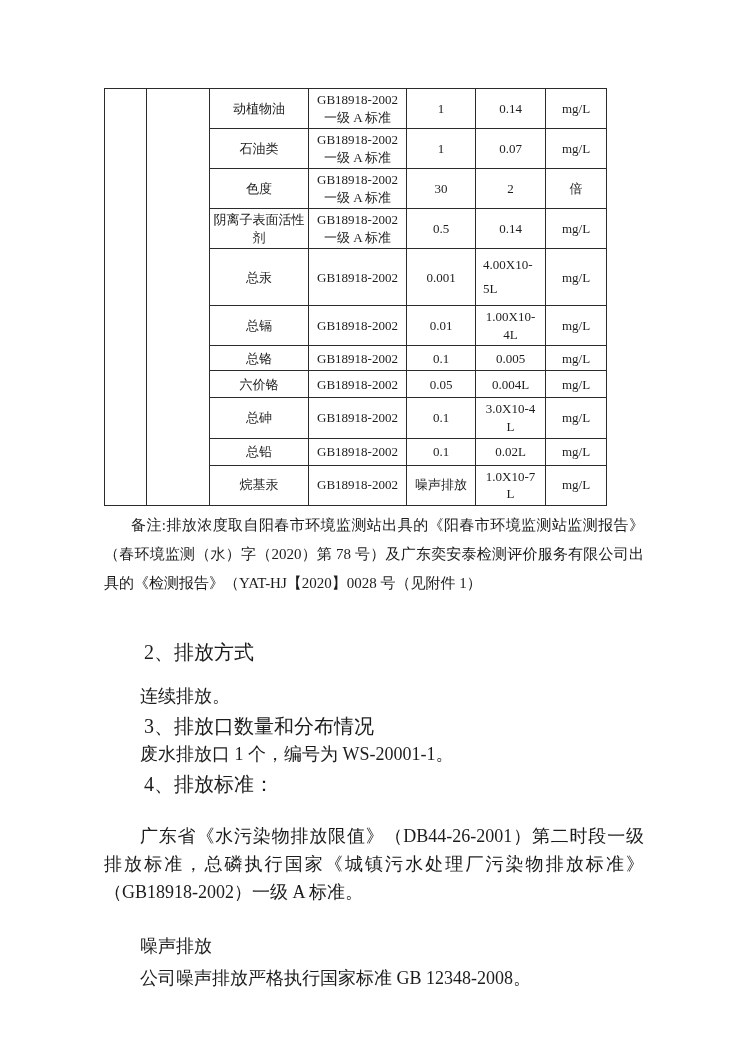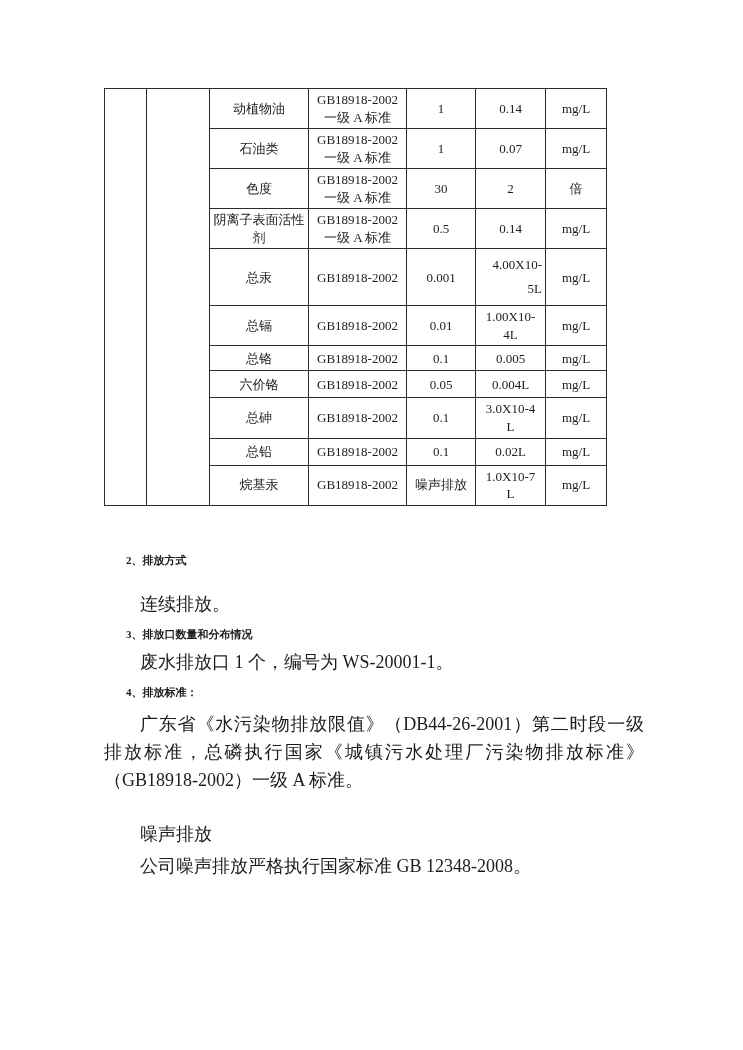--- a/index.html
+++ b/index.html
@@ -40,49 +40,49 @@
   table.wq tr:nth-child(4){height:36px;}
   table.wq tr:nth-child(5){height:57px;}
   table.wq tr:nth-child(6){height:38px;}
   table.wq tr:nth-child(7){height:25px;}
   table.wq tr:nth-child(8){height:27px;margin-top:37px;}
   table.wq tr:nth-child(9){height:35px;}
   table.wq tr:nth-child(10){height:27px;}
   table.wq tr:nth-child(11){height:36px;}
   
   table.wq tr:nth-child(5) td:nth-child(4){
-    text-align:right;
+    text-align:left;
     padding-left:7px;
     line-height:1.9;
   }
   
   .note{
     margin:5px 0 0 0;
     font-size:15px;
     line-height:29px;
     text-indent:1.8em;
     text-align:justify;
   }
   .blk{
     margin:0;
     font-size:18px;
     line-height:28px;
     text-indent:2em;
     text-align:justify;
   }
   .hd{
-    font-weight:bold;
-    font-size:11px;
+    font-weight:normal;
+    font-size:20px;
   }
   .mt-h2{margin-top:40px;}
   .mt-p1{margin-top:16px;}
   .mt-h3{margin-top:2px;}
   .mt-p2{margin-top:0;}
   .mt-h4{margin-top:2px;}
-  .mt-p3{margin-top:4px;}
+  .mt-p3{margin-top:24px;}
   .mt-noise{margin-top:26px;}
   .mt-p5{margin-top:4px;}
 </style>
 </head>
 <body>
 
 <div class="page">
 
   <table class="wq">
     <colgroup>
@@ -178,20 +178,21 @@
         <td>烷基汞</td>
         <td>GB18918-2002</td>
         <td>噪声排放</td>
         <td>1.0X10-7
 L</td>
         <td>mg/L</td>
       </tr>
     </tbody>
   </table>
 
+  <p class="note">备注:排放浓度取自阳春市环境监测站出具的《阳春市环境监测站监测报告》（春环境监测（水）字（2020）第 78 号）及广东奕安泰检测评价服务有限公司出具的《检测报告》（YAT-HJ【2020】0028 号（见附件 1）</p>
 
   <p class="blk hd mt-h2">2、排放方式</p>
   <p class="blk mt-p1">连续排放。</p>
 
   <p class="blk hd mt-h3">3、排放口数量和分布情况</p>
   <p class="blk mt-p2">废水排放口 1 个，编号为 WS-20001-1。</p>
 
   <p class="blk hd mt-h4">4、排放标准：</p>
   <p class="blk mt-p3">广东省《水污染物排放限值》（DB44-26-2001）第二时段一级排放标准，总磷执行国家《城镇污水处理厂污染物排放标准》（GB18918-2002）一级 A 标准。</p>
 

